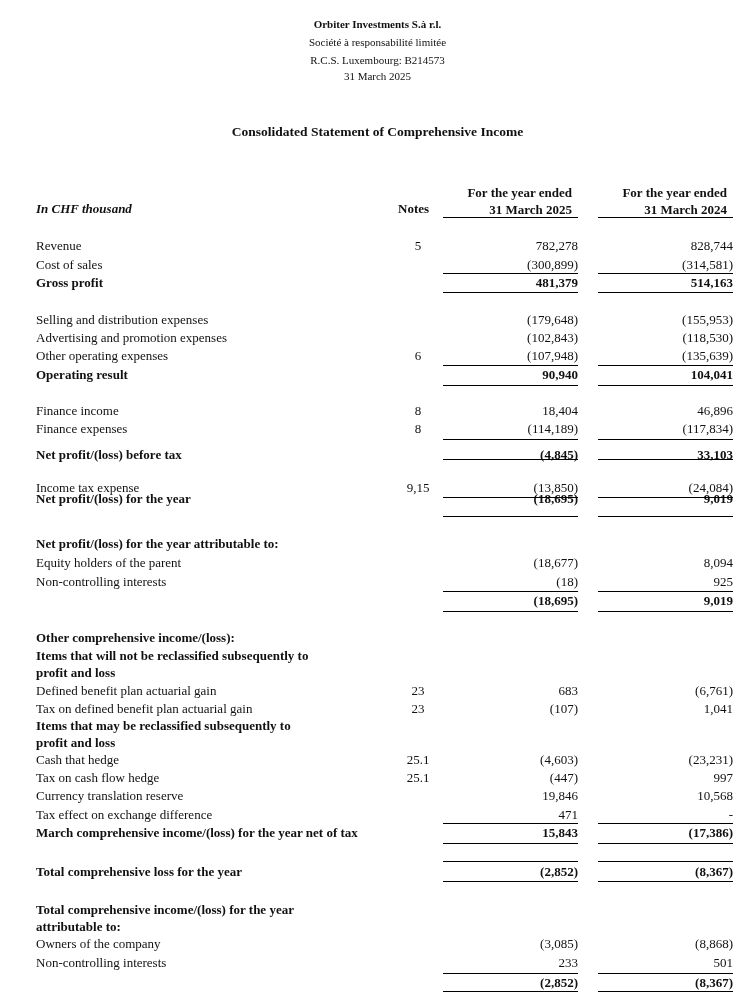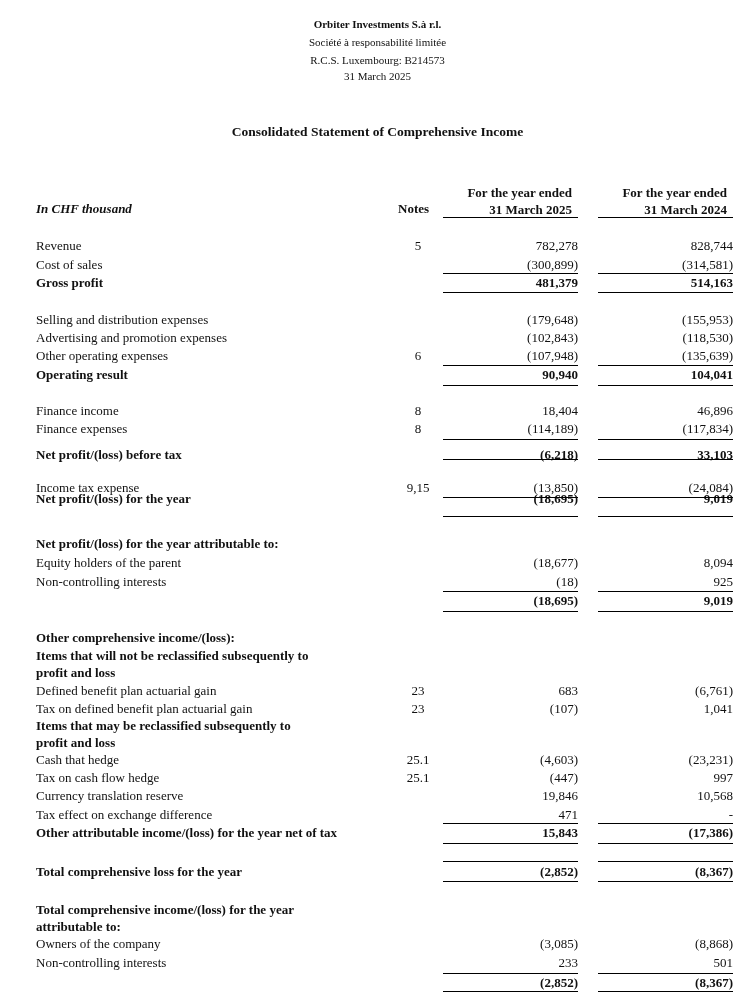--- a/index.html
+++ b/index.html
@@ -93,21 +93,21 @@
     </div>
     <div class="row" style="top: 420px;">
       <span class="lbl">Finance expenses</span>
       <span class="note" style="font-weight: normal;">8</span>
       <span class="c1">(114,189)</span>
       <span class="c2">(117,834)</span>
     </div>
     <div class="row b" style="top: 440px; margin-top: 6px;">
       <span class="lbl">Net profit/(loss) before tax</span>
       <span class="note" style="font-weight: normal;"></span>
-      <span class="c1">(6,218)</span>
+      <span class="c1">(4,845)</span>
       <span class="c2">33,103</span>
     </div>
     <div class="row" style="top: 479px;">
       <span class="lbl">Income tax expense</span>
       <span class="note" style="font-weight: normal;">9,15</span>
       <span class="c1">(13,850)</span>
       <span class="c2">(24,084)</span>
     </div>
     <div class="row b" style="top: 490px; padding-left: 12px;">
       <span class="lbl">Net profit/(loss) for the year</span>
@@ -199,21 +199,21 @@
       <span class="c1">19,846</span>
       <span class="c2">10,568</span>
     </div>
     <div class="row" style="top: 806px;">
       <span class="lbl">Tax effect on exchange difference</span>
       <span class="note" style="font-weight: normal;"></span>
       <span class="c1">471</span>
       <span class="c2">-</span>
     </div>
     <div class="row b" style="top: 824px;">
-      <span class="lbl">Other attributable income/(loss) for the year net of tax</span>
+      <span class="lbl">March comprehensive income/(loss) for the year net of tax</span>
       <span class="note" style="font-weight: normal;"></span>
       <span class="c1">15,843</span>
       <span class="c2">(17,386)</span>
     </div>
     <div class="row b" style="top: 863px;">
       <span class="lbl">Total comprehensive loss for the year</span>
       <span class="note" style="font-weight: normal;"></span>
       <span class="c1">(2,852)</span>
       <span class="c2">(8,367)</span>
     </div>

